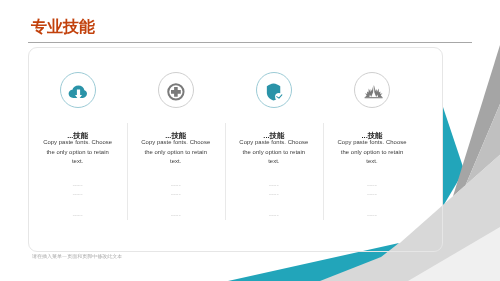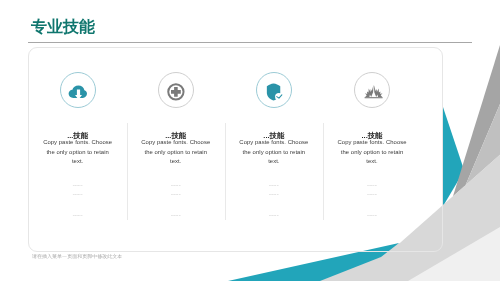--- a/index.html
+++ b/index.html
@@ -3,21 +3,21 @@
 <meta charset="utf-8">
 <style>
   html,body{margin:0;padding:0;background:#fff;}
   body{width:500px;height:281px;overflow:hidden;
        font-family:"Liberation Sans",sans-serif;
        -webkit-font-smoothing:antialiased;}
   .slide{position:absolute;left:0;top:0;width:500px;height:281px;background:#fff;overflow:hidden;}
   .deco{position:absolute;left:0;top:0;width:500px;height:281px;}
 
   .title{position:absolute;left:31px;top:18.5px;font-size:16px;font-weight:700;
-         color:#0f766e;letter-spacing:0px;line-height:1;}
+         color:#c2410c;letter-spacing:0px;line-height:1;}
   .titlerule{position:absolute;left:28px;top:42px;width:444px;height:1px;background:#a7a7a7;}
 
   .panel{position:absolute;left:27.5px;top:46.5px;width:415px;height:205px;
          border:0.9px solid #e6e6e6;border-radius:9px;box-sizing:border-box;}
 
   .col{position:absolute;top:0;width:98px;}
   .circ{position:absolute;top:72.35px;width:36.1px;height:36.1px;border-radius:50%;
         border:0.75px solid #9ccbd6;box-sizing:border-box;background:#fff;}
   .circ.gray{border-color:#cfcfcf;}
   .ico{position:absolute;left:-0.45px;top:-0.45px;width:37px;height:37px;}

